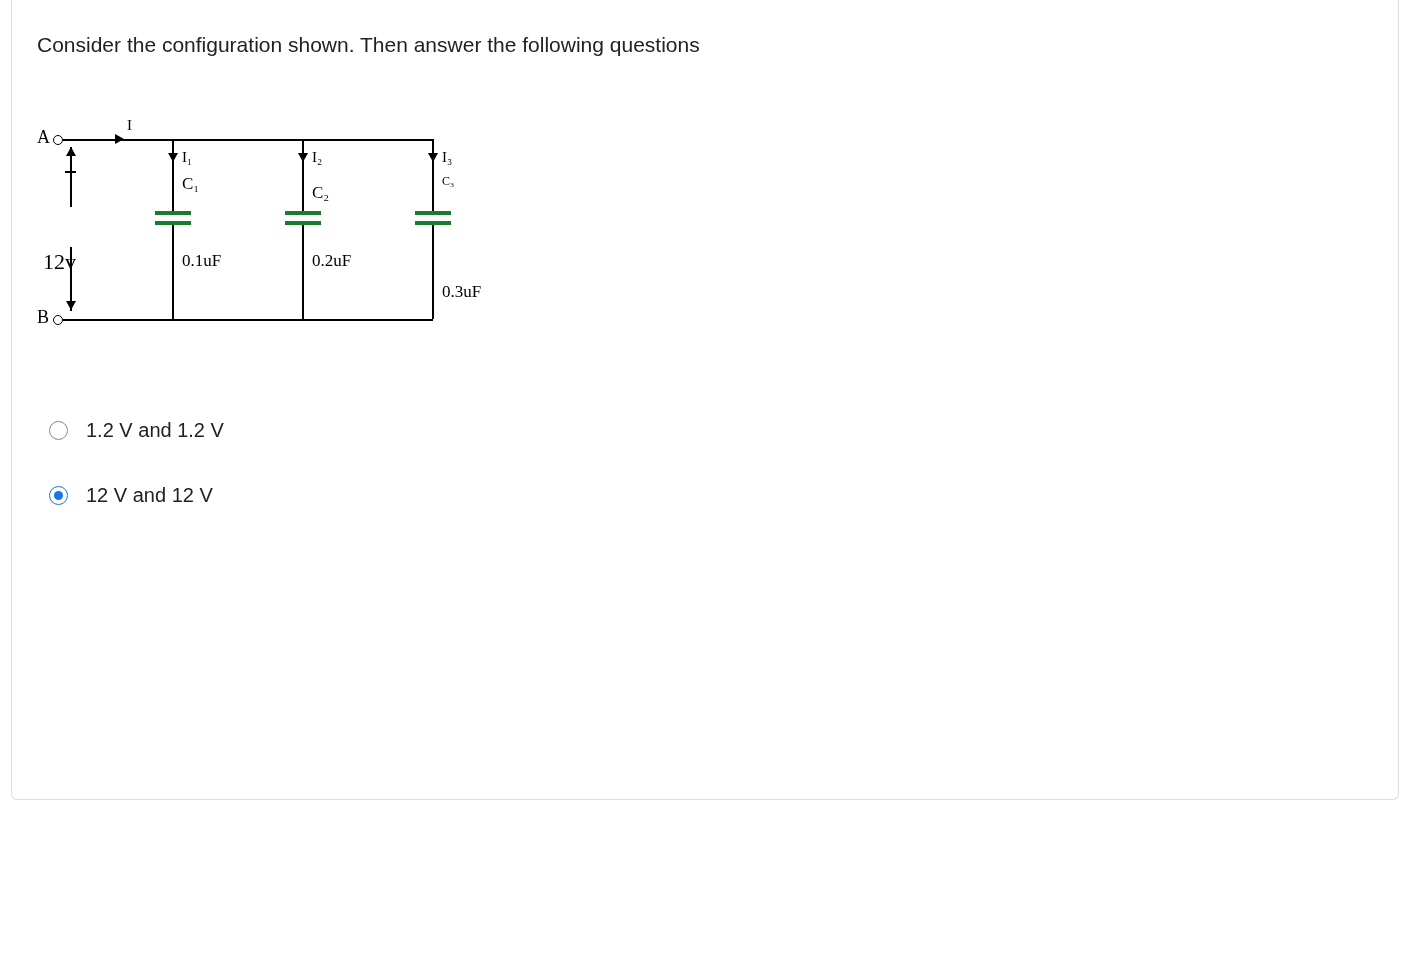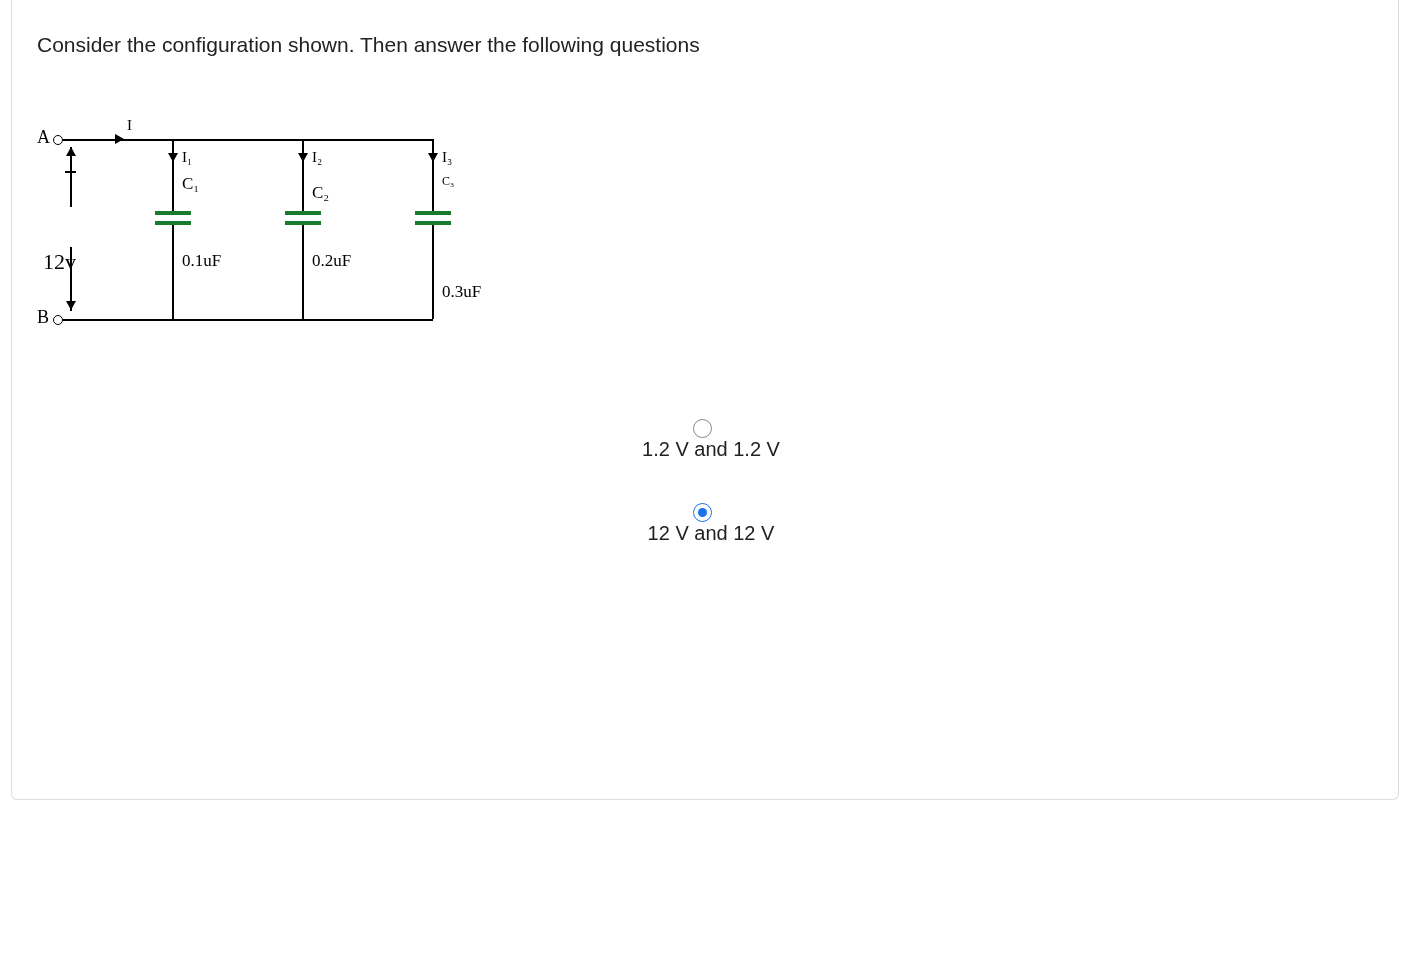--- a/index.html
+++ b/index.html
@@ -94,21 +94,20 @@
     margin-top: 80px;
     margin-left: 12px;
   }
   .option {
     display: flex;
     align-items: center;
     margin-bottom: 42px;
     font-size: 20px;
     color: #222;
     cursor: pointer;
-    flex-direction: column;
   }
   .radio {
     width: 17px; height: 17px;
     border: 1.5px solid #888;
     border-radius: 50%;
     margin-right: 18px;
     display: flex;
     align-items: center;
     justify-content: center;
     flex-shrink: 0;

